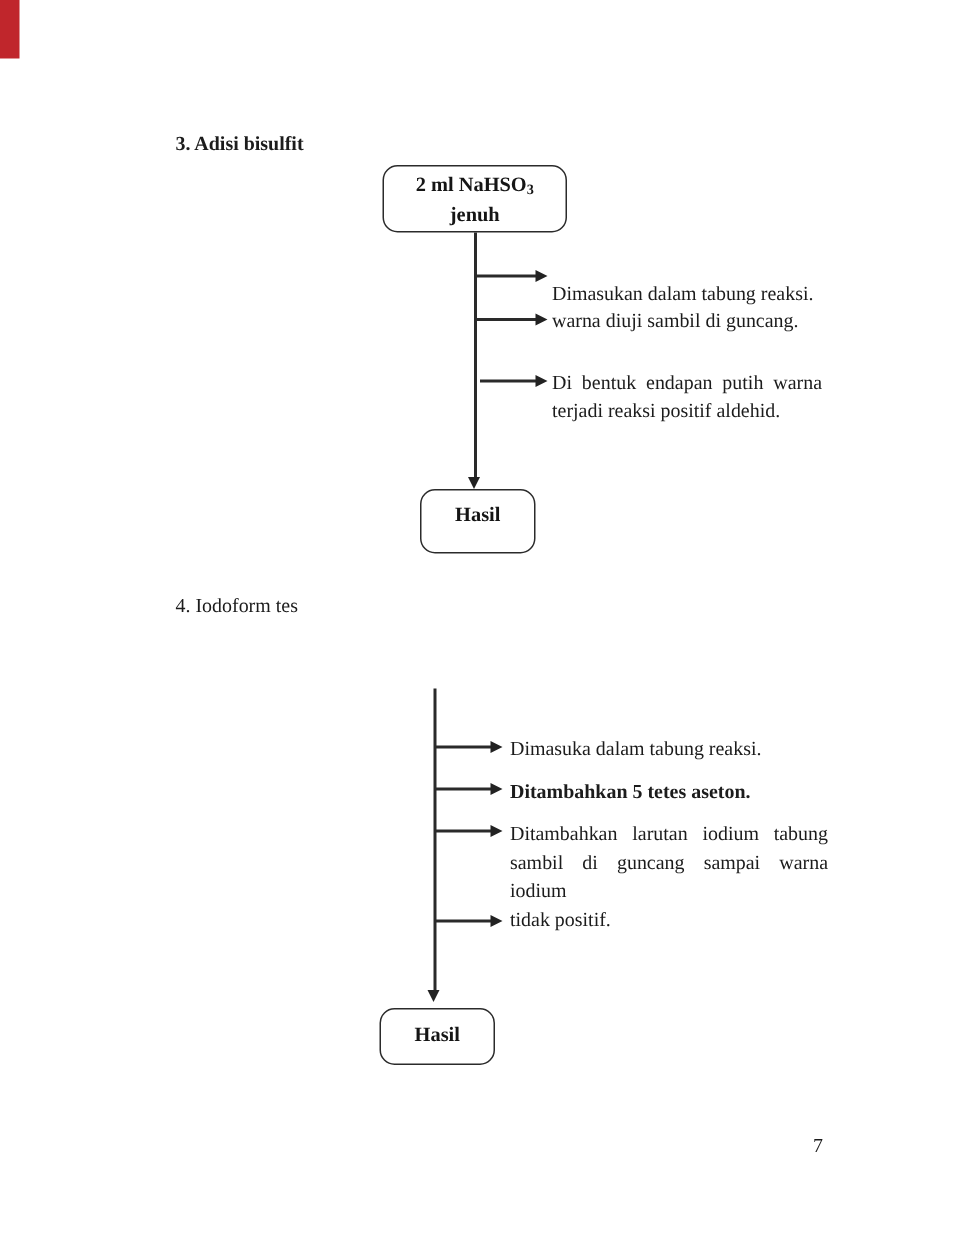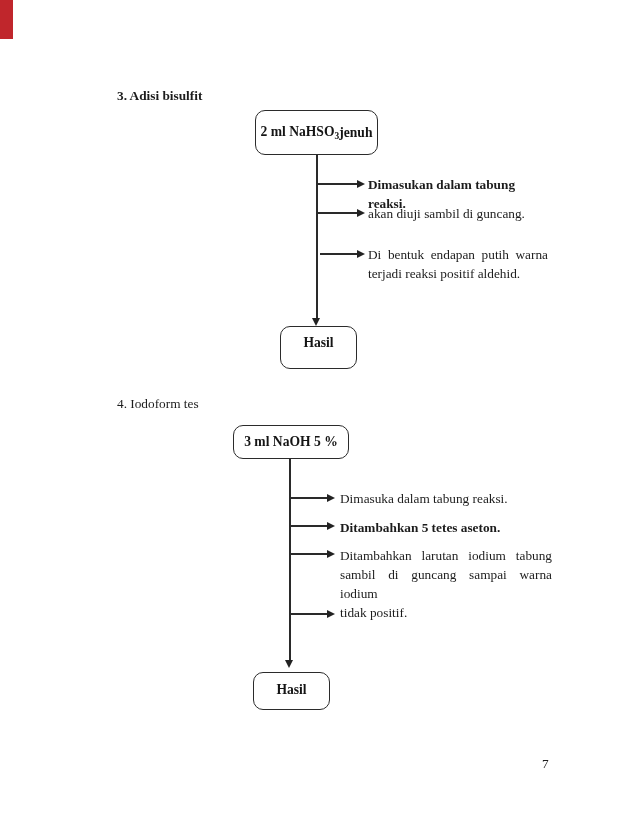--- a/index.html
+++ b/index.html
@@ -28,21 +28,21 @@
   .h1 { left: 117px; top: 88px; font-weight: bold; }
   .h2 { left: 117px; top: 396px; }
 
   .node {
     position: absolute;
     box-sizing: border-box;
     border: 1.6px solid #2b2b2b;
     border-radius: 10px;
     background: #ffffff;
     display: flex;
-    flex-direction: row;
+    flex-direction: column;
     align-items: center;
     justify-content: center;
     font-weight: bold;
     font-size: 13.6px;
     line-height: 18px;
     text-align: center;
     color: #151515;
   }
   .box1 { left: 255px; top: 110px; width: 123px; height: 45px; }
   .box2 { left: 233px; top: 425px; width: 116px; height: 34px; }
@@ -86,21 +86,21 @@
   .ad1 { left: 312.2px; top: 318px; }
   .ad2 { left: 285.2px; top: 660px; }
 
   .step {
     position: absolute;
     font-size: 13.3px;
     line-height: 19px;
     color: #1c1c1c;
   }
   .step .ln.j { text-align: justify; text-align-last: justify; }
-  .c1s1 { left: 368px; top: 175px; width: 180px; font-weight: bold; }
+  .c1s1 { left: 368px; top: 186px; width: 180px; }
   .c1s2 { left: 368px; top: 204px; width: 180px; }
   .c1s3 { left: 368px; top: 245px; width: 180px; }
   .c2s1 { left: 340px; top: 489px; width: 212px; }
   .c2s2 { left: 340px; top: 518px; width: 212px; font-weight: bold; }
   .c2s3 { left: 340px; top: 546px; width: 212px; }
   .c2s4 { left: 340px; top: 604px; width: 212px; }
 
   .page-number {
     position: absolute;
     left: 542px; top: 756px;
@@ -129,32 +129,31 @@
   <div class="ar c1b1"></div>
   <div class="hline c1b2"></div>
   <div class="ar c1b2"></div>
   <div class="hline c1b3"></div>
   <div class="ar c1b3"></div>
 
   <div class="step c1s1">
     <div class="ln">Dimasukan dalam tabung reaksi.</div>
   </div>
   <div class="step c1s2">
-    <div class="ln">akan diuji sambil di guncang.</div>
+    <div class="ln">warna diuji sambil di guncang.</div>
   </div>
   <div class="step c1s3">
     <div class="ln j">Di bentuk endapan putih warna</div>
     <div class="ln">terjadi reaksi positif aldehid.</div>
   </div>
 
   <div class="node hasil1">Hasil</div>
 
   <div class="sec-heading h2">4. Iodoform tes</div>
 
-  <div class="node box2">3 ml NaOH 5 %</div>
 
   <div class="vline v2"></div>
   <div class="ad ad2"></div>
 
   <div class="hline c2b1"></div>
   <div class="ar c2b1"></div>
   <div class="hline c2b2"></div>
   <div class="ar c2b2"></div>
   <div class="hline c2b3"></div>
   <div class="ar c2b3"></div>

